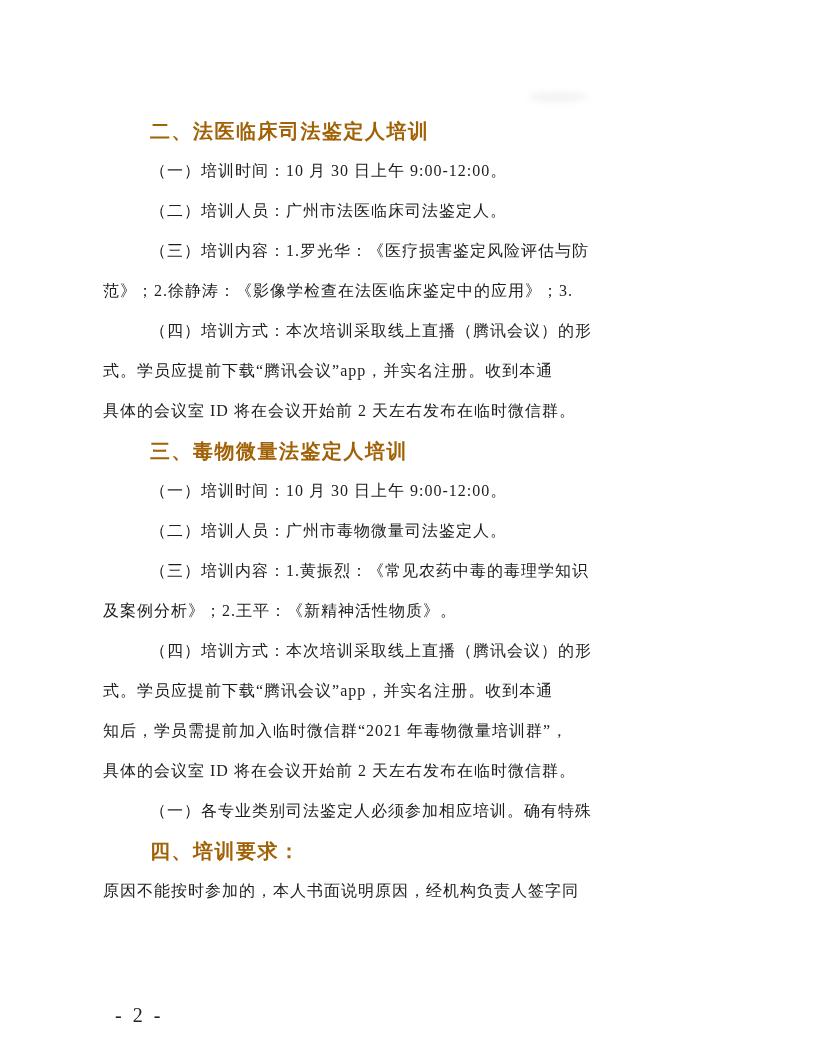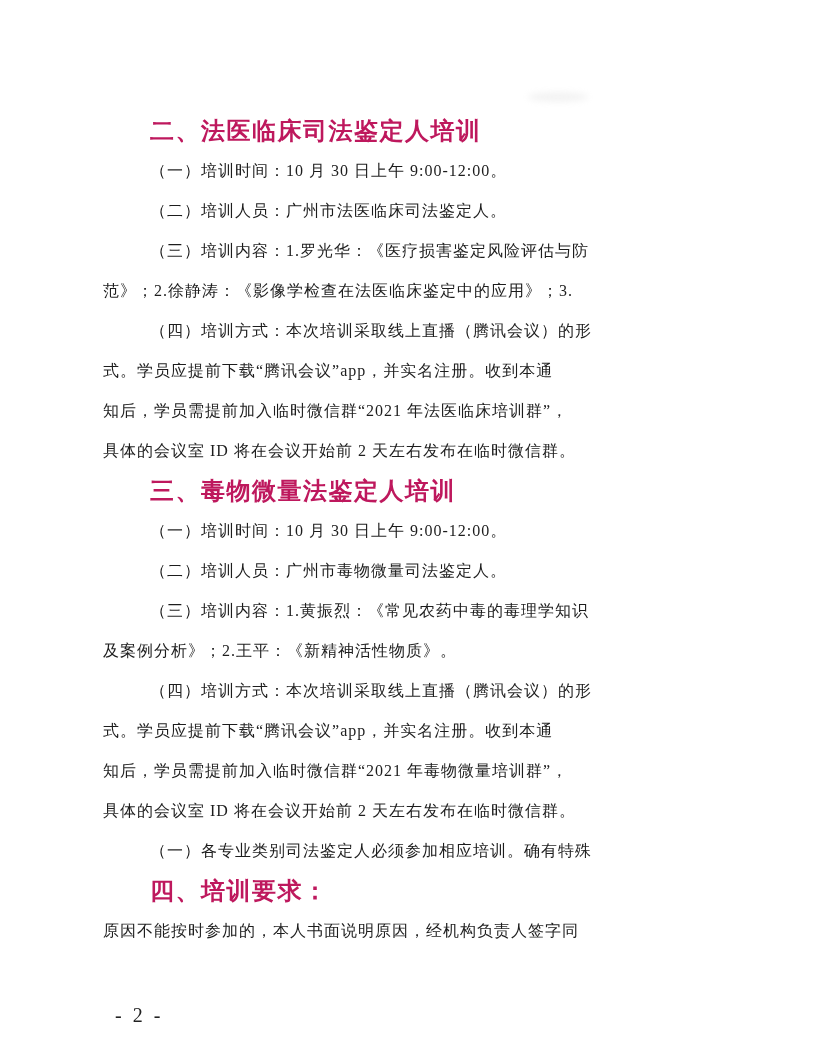--- a/index.html
+++ b/index.html
@@ -30,22 +30,22 @@
     font-size: 16px;
     letter-spacing: 1px;
     white-space: nowrap;
   }
   .line.indent {
     padding-left: 47px;
   }
   .line.heading {
     font-family: "Liberation Sans", "DejaVu Sans", sans-serif;
     font-weight: 700;
-    font-size: 24px;
-    color: #be185d;
+    font-size: 20px;
+    color: #a16207;
     letter-spacing: 1.5px;
   }
   .pagenum {
     position: absolute;
     left: 115px;
     top: 1002px;
     font-size: 20px;
     line-height: 26px;
     letter-spacing: 3px;
     color: #222222;
@@ -68,21 +68,20 @@
 <div class="page">
   <div class="scan-smudge"></div>
   <div class="textblock" id="textblock">
       <div class="line heading indent">二、法医临床司法鉴定人培训</div>
       <div class="line indent">（一）培训时间：10 月 30 日上午 9:00-12:00。</div>
       <div class="line indent">（二）培训人员：广州市法医临床司法鉴定人。</div>
       <div class="line indent">（三）培训内容：1.罗光华：《医疗损害鉴定风险评估与防</div>
       <div class="line">范》；2.徐静涛：《影像学检查在法医临床鉴定中的应用》；3.</div>
       <div class="line indent">（四）培训方式：本次培训采取线上直播（腾讯会议）的形</div>
       <div class="line">式。学员应提前下载“腾讯会议”app，并实名注册。收到本通</div>
-      <div class="line">知后，学员需提前加入临时微信群“2021 年法医临床培训群”，</div>
       <div class="line">具体的会议室 ID 将在会议开始前 2 天左右发布在临时微信群。</div>
       <div class="line heading indent">三、毒物微量法鉴定人培训</div>
       <div class="line indent">（一）培训时间：10 月 30 日上午 9:00-12:00。</div>
       <div class="line indent">（二）培训人员：广州市毒物微量司法鉴定人。</div>
       <div class="line indent">（三）培训内容：1.黄振烈：《常见农药中毒的毒理学知识</div>
       <div class="line">及案例分析》；2.王平：《新精神活性物质》。</div>
       <div class="line indent">（四）培训方式：本次培训采取线上直播（腾讯会议）的形</div>
       <div class="line">式。学员应提前下载“腾讯会议”app，并实名注册。收到本通</div>
       <div class="line">知后，学员需提前加入临时微信群“2021 年毒物微量培训群”，</div>
       <div class="line">具体的会议室 ID 将在会议开始前 2 天左右发布在临时微信群。</div>

